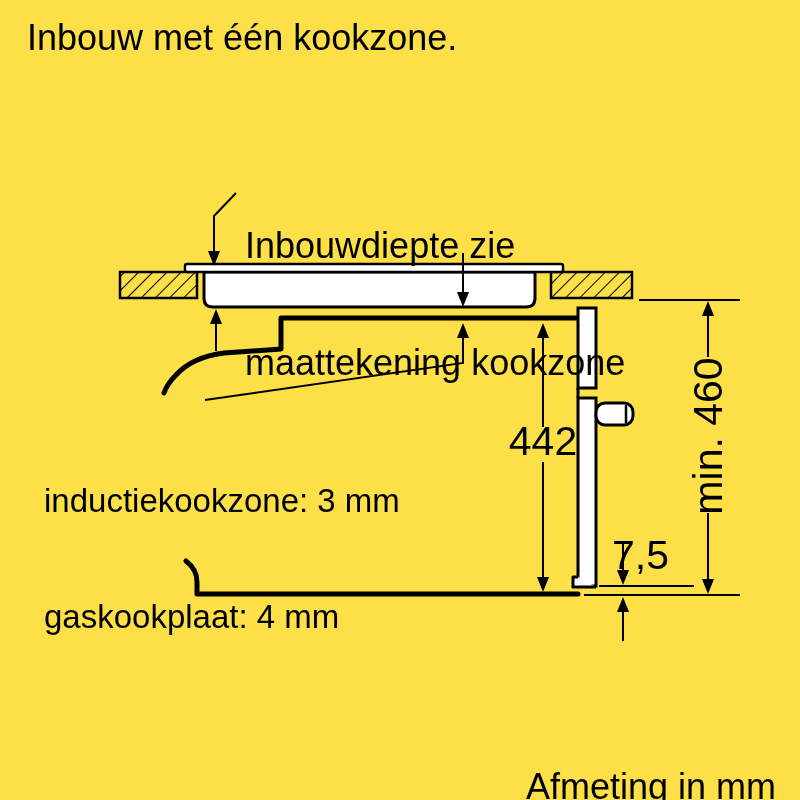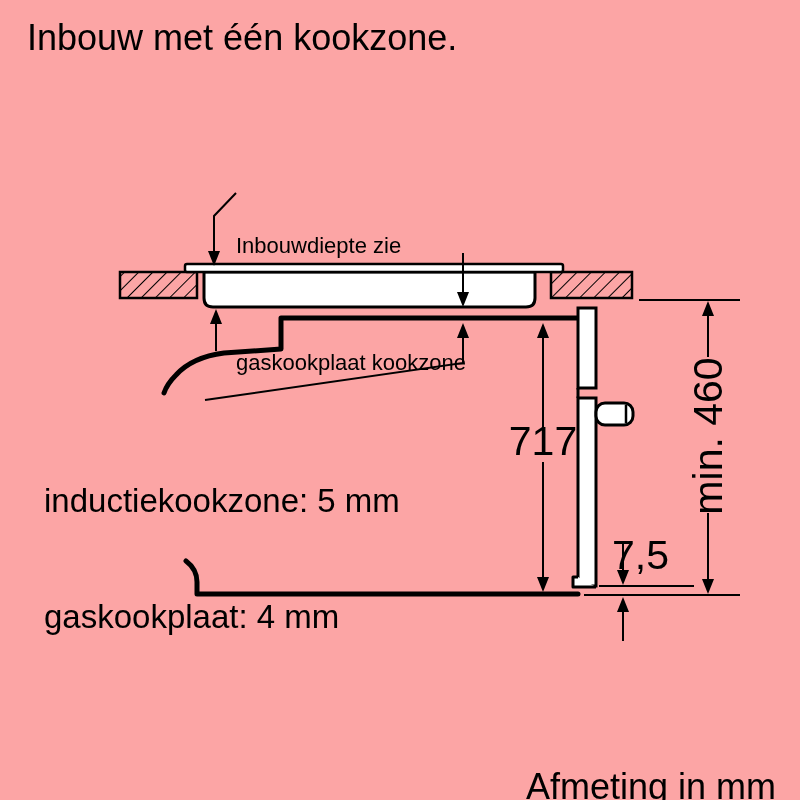--- a/index.html
+++ b/index.html
@@ -1,27 +1,27 @@
 <!DOCTYPE html>
 <html><head>
 <meta charset="utf-8">
 <style>
   html,body{margin:0;padding:0;}
   #stage{
     position:relative;
     width:800px;height:800px;
-    background:#fca5a5;
+    background:#fde047;
     font-family:"Liberation Sans","DejaVu Sans",sans-serif;
     color:#000;
     overflow:hidden;
   }
   #drawing{position:absolute;left:0;top:0;}
   .t{position:absolute;line-height:1;white-space:pre;}
   .title{left:27px;top:20px;font-size:36px;}
-  .callout{left:236px;top:148px;font-size:22px;line-height:39px;}
+  .callout{left:245px;top:148px;font-size:36px;line-height:39px;}
   .note{left:44px;top:405px;font-size:33px;line-height:38.5px;}
   .dim{font-size:41px;}
   .d442{left:543px;top:421px;transform:translateX(-50%);}
   .d75{left:612px;top:535px;}
   .d460{left:708px;top:436px;transform:translate(-50%,-50%) rotate(-90deg);}
   .footer{left:526px;top:769px;font-size:36px;}
 </style>
 </head>
 <body>
 
@@ -110,27 +110,27 @@
       <line x1="708" y1="513" x2="708" y2="580" stroke="#000" stroke-width="2"></line>
       <polygon points="708,301 702,316 714,316" fill="#000"></polygon>
       <polygon points="708,594 702,579 714,579" fill="#000"></polygon>
     </g>
   </svg>
 
   <div class="t title">Inbouw met één kookzone.</div>
 
   <div class="t callout">
     <div>Inbouwdiepte zie</div>
-    <div>gaskookplaat kookzone</div>
+    <div>maattekening kookzone</div>
   </div>
 
   <div class="t note">
-    <div>inductiekookzone: 5 mm</div>
+    <div>inductiekookzone: 3 mm</div>
     <div>gaskookplaat: 4 mm</div>
     
   </div>
 
-  <div class="t dim d442">717</div>
+  <div class="t dim d442">442</div>
   <div class="t dim d75">7,5</div>
   <div class="t dim d460">min. 460</div>
 
   <div class="t footer">Afmeting in mm</div>
 </div>
 
 </body></html>

